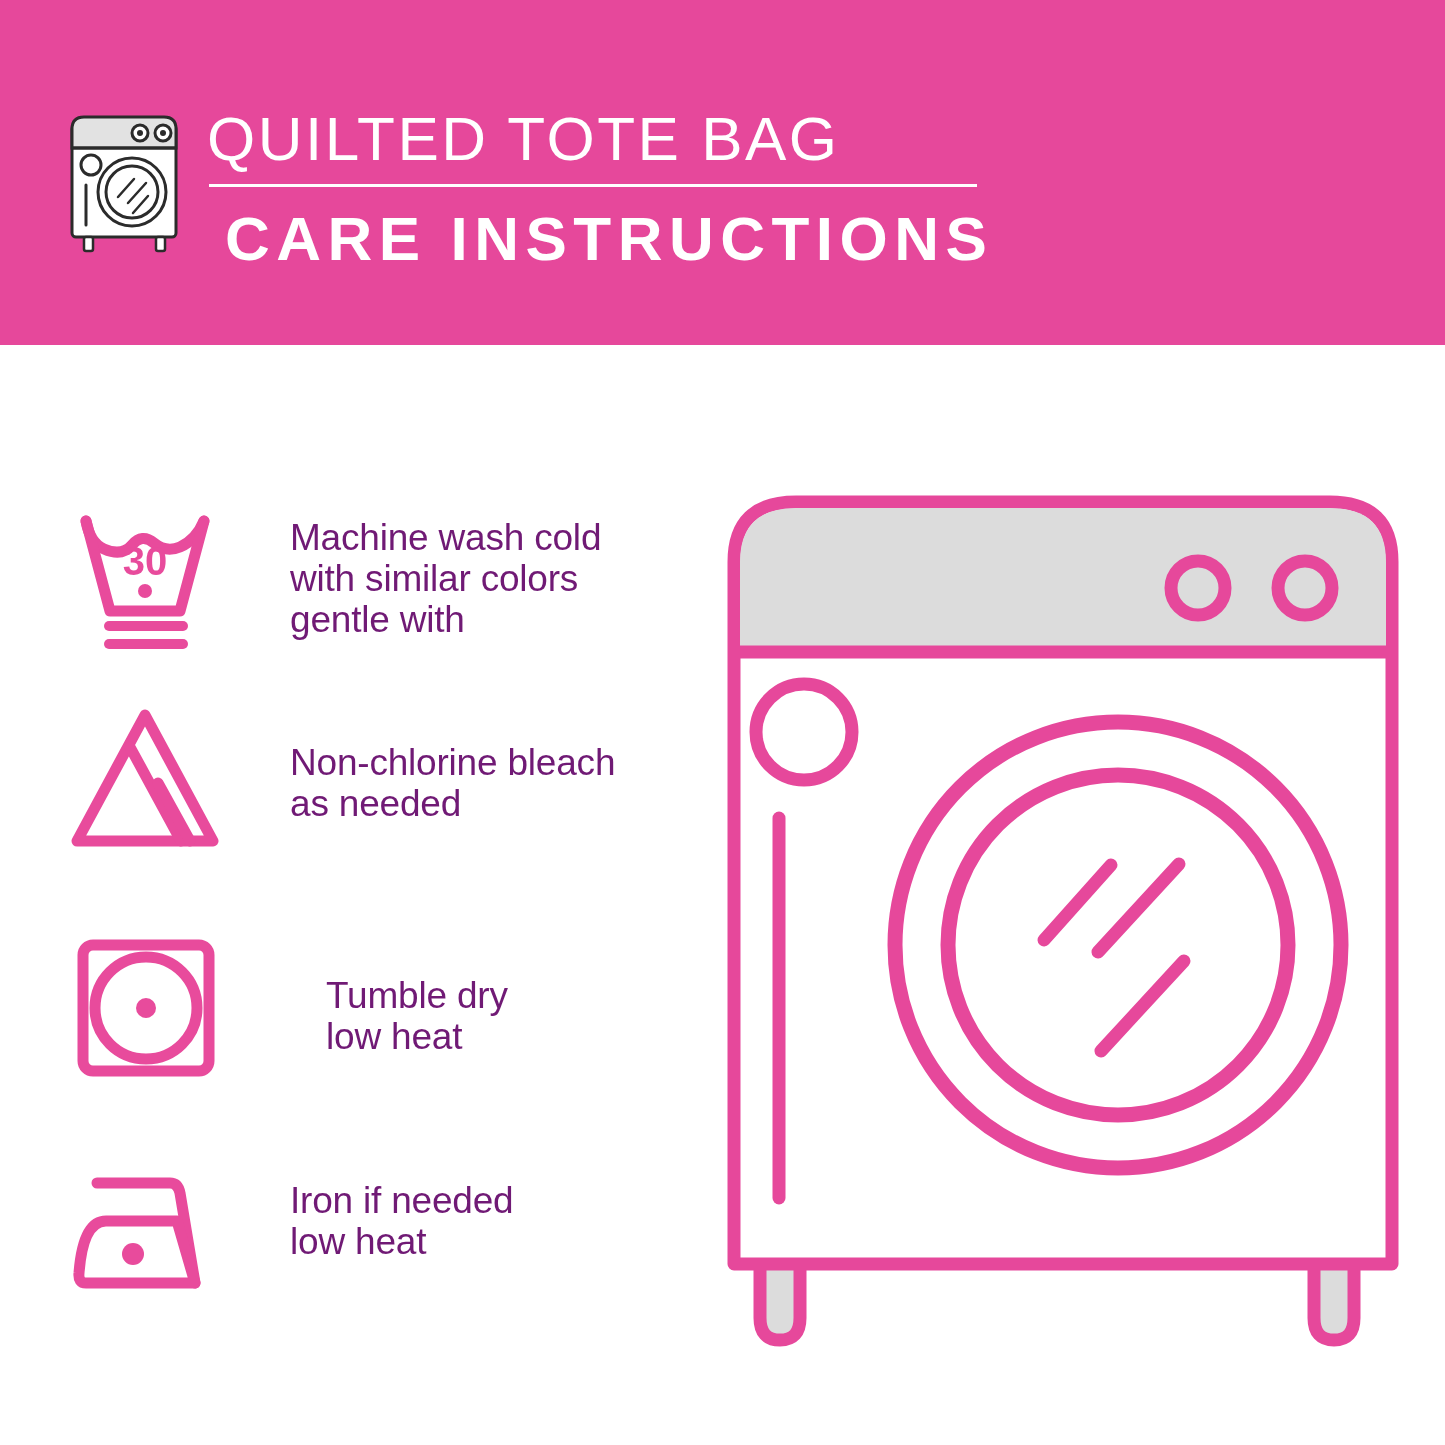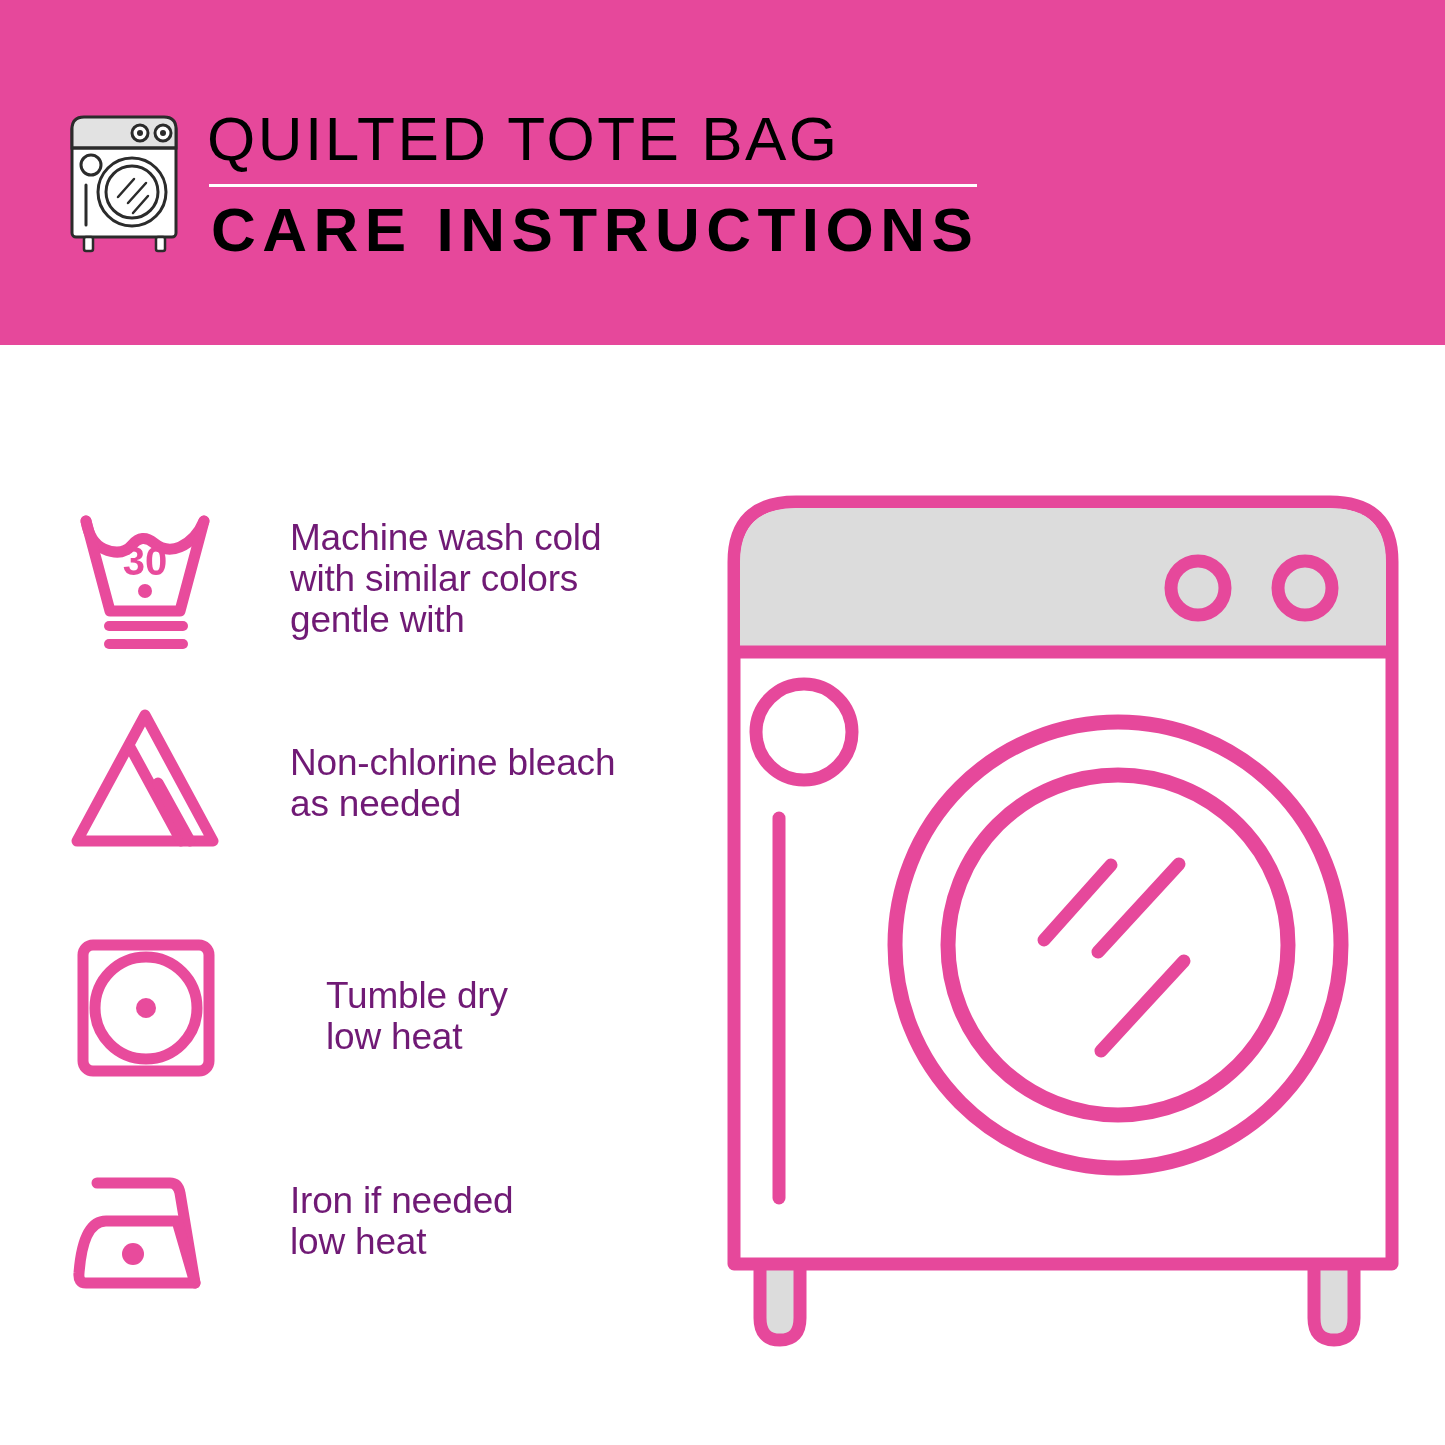--- a/index.html
+++ b/index.html
@@ -39,40 +39,40 @@
     left: 207px;
     top: 104px;
     width: 780px;
   }
   #product-title {
     font-family: "Liberation Sans", sans-serif;
     font-size: 62px;
     line-height: 70px;
     font-weight: 400;
     letter-spacing: 2.5px;
-    color: #000000;
+    color: #ffffff;
     white-space: nowrap;
     margin: 0;
     padding: 0;
   }
   #header-divider {
     width: 768px;
     height: 3px;
     background: #ffffff;
     margin: 10px 0 9px 2px;
   }
   #care-subtitle {
     font-family: "Liberation Sans", sans-serif;
     font-size: 62px;
     line-height: 68px;
     font-weight: 700;
     letter-spacing: 6.5px;
-    color: #000000;
+    color: #ffffff;
     white-space: nowrap;
-    margin: 4px;
+    margin: 18px;
     padding: 0;
   }
 
   
   #instructions-list {
     position: absolute;
     left: 0;
     top: 483px;
     width: 700px;
   }

